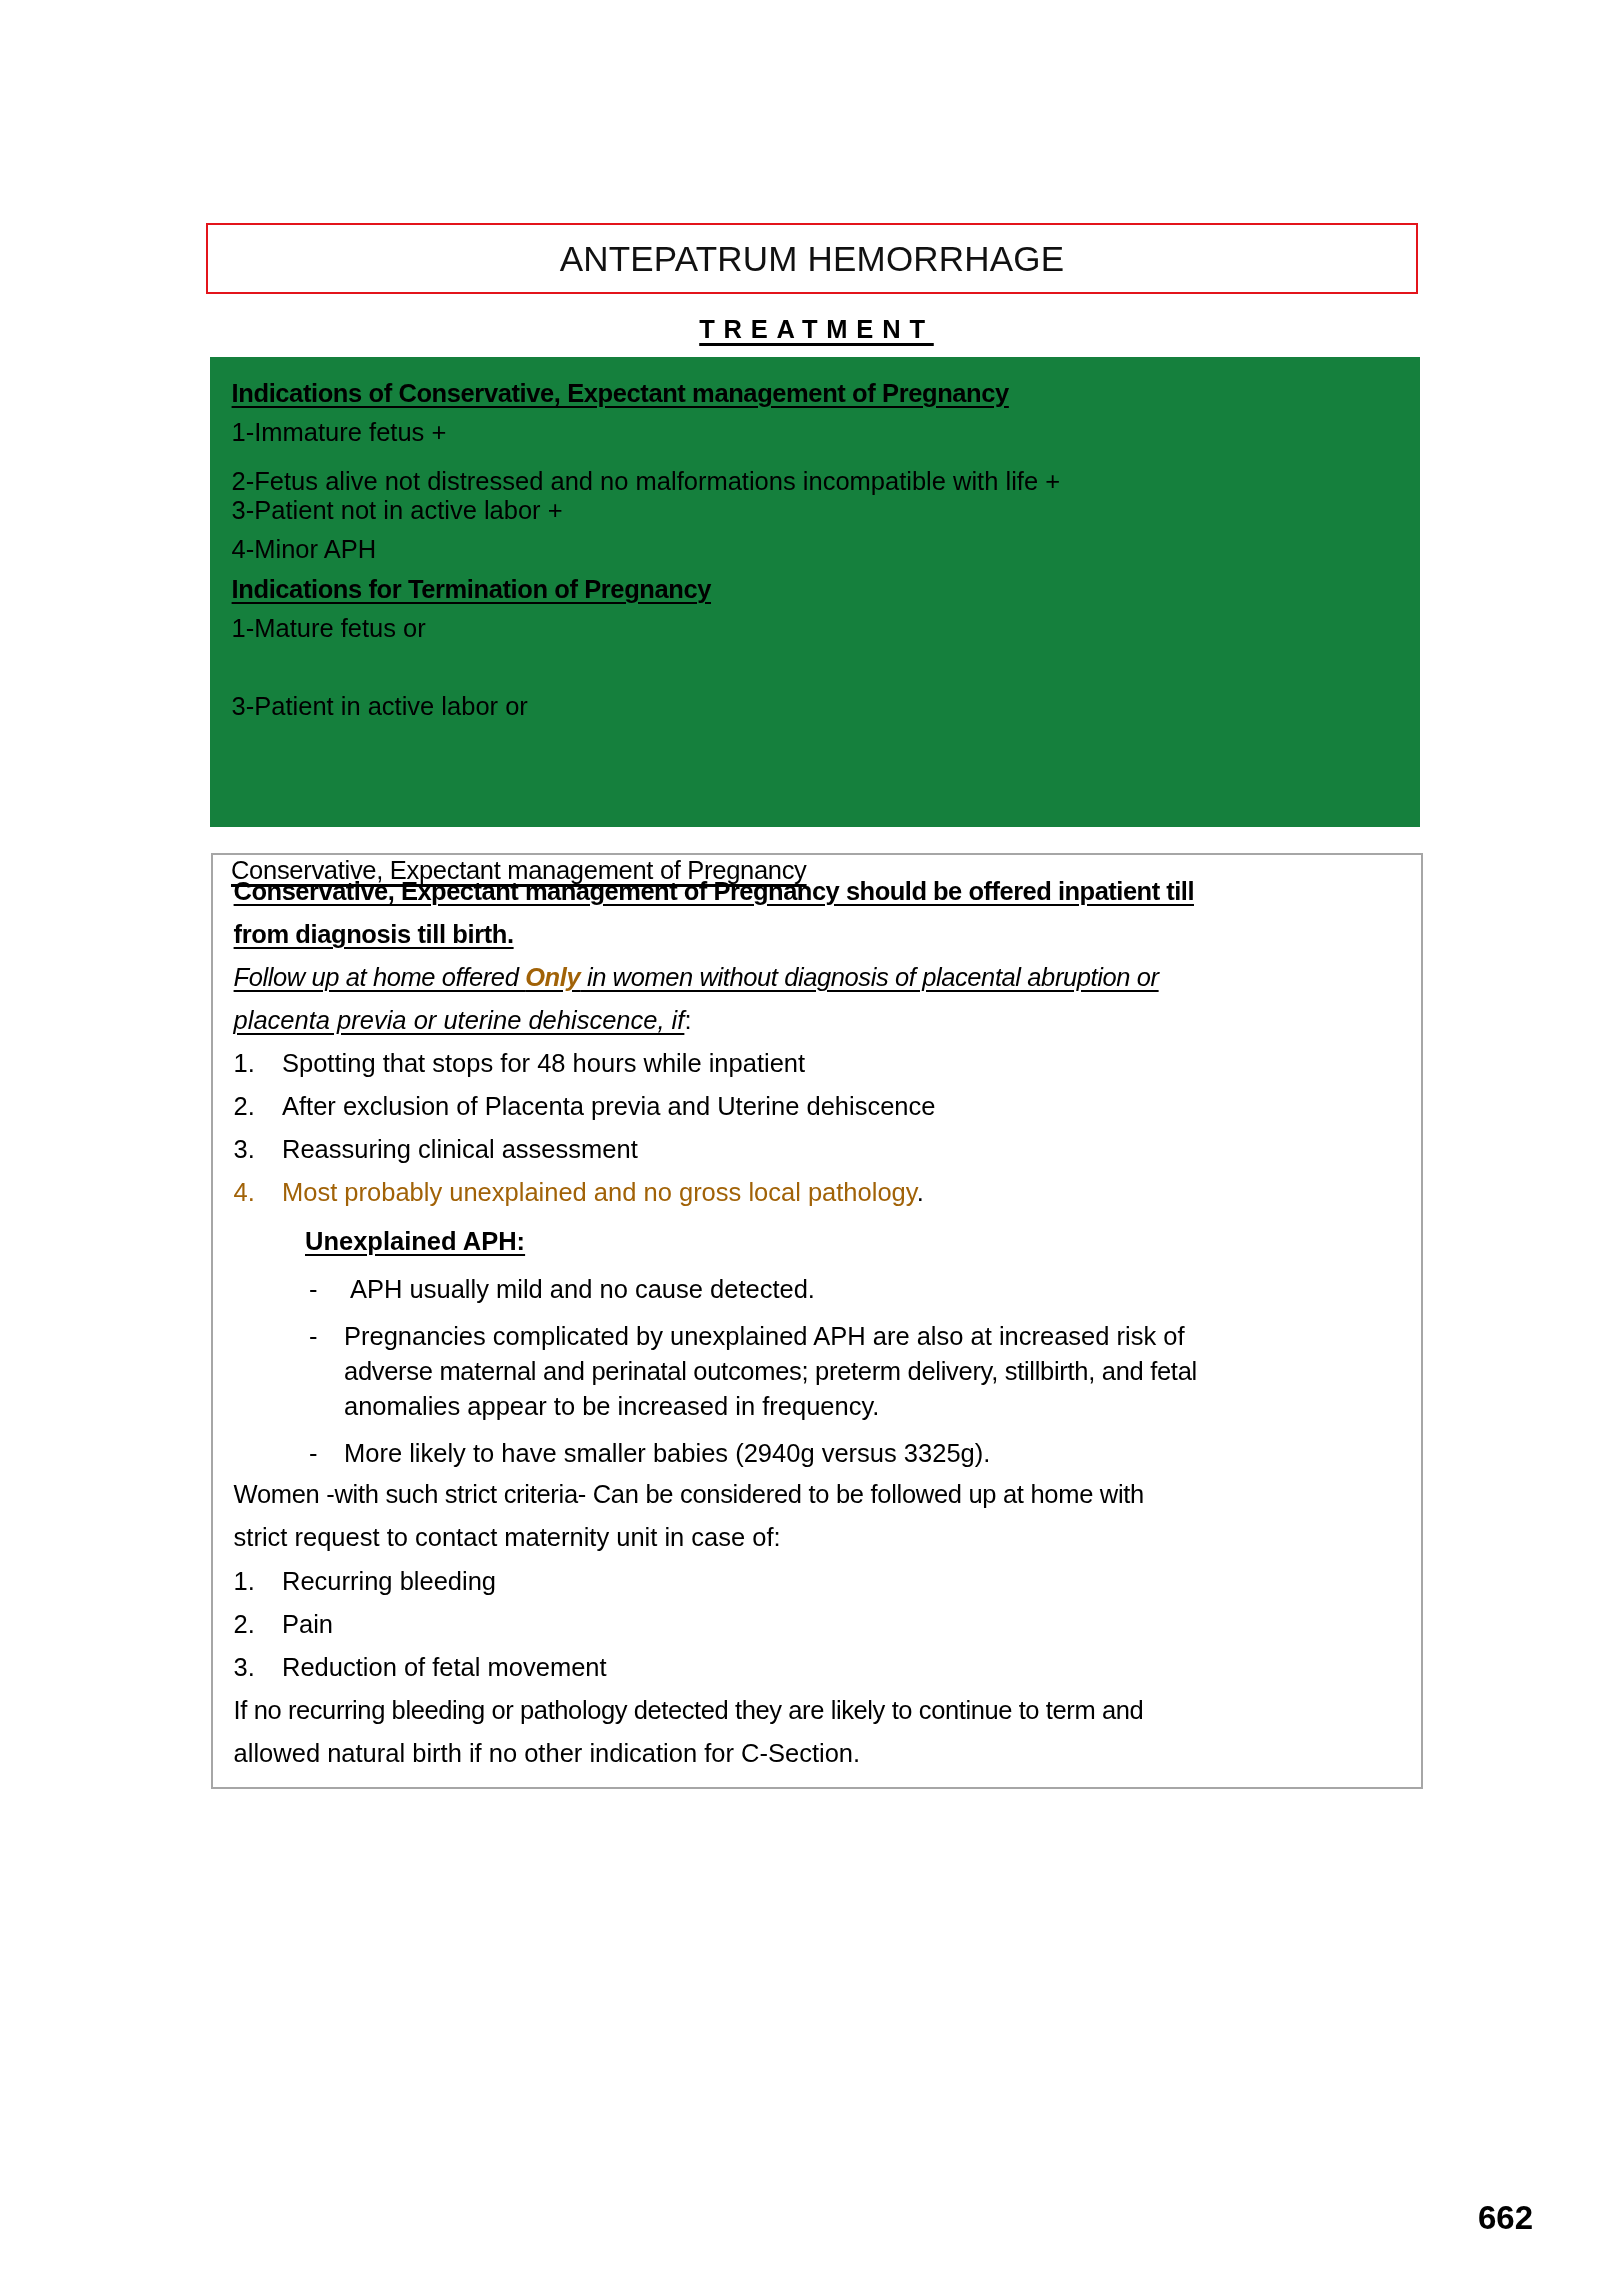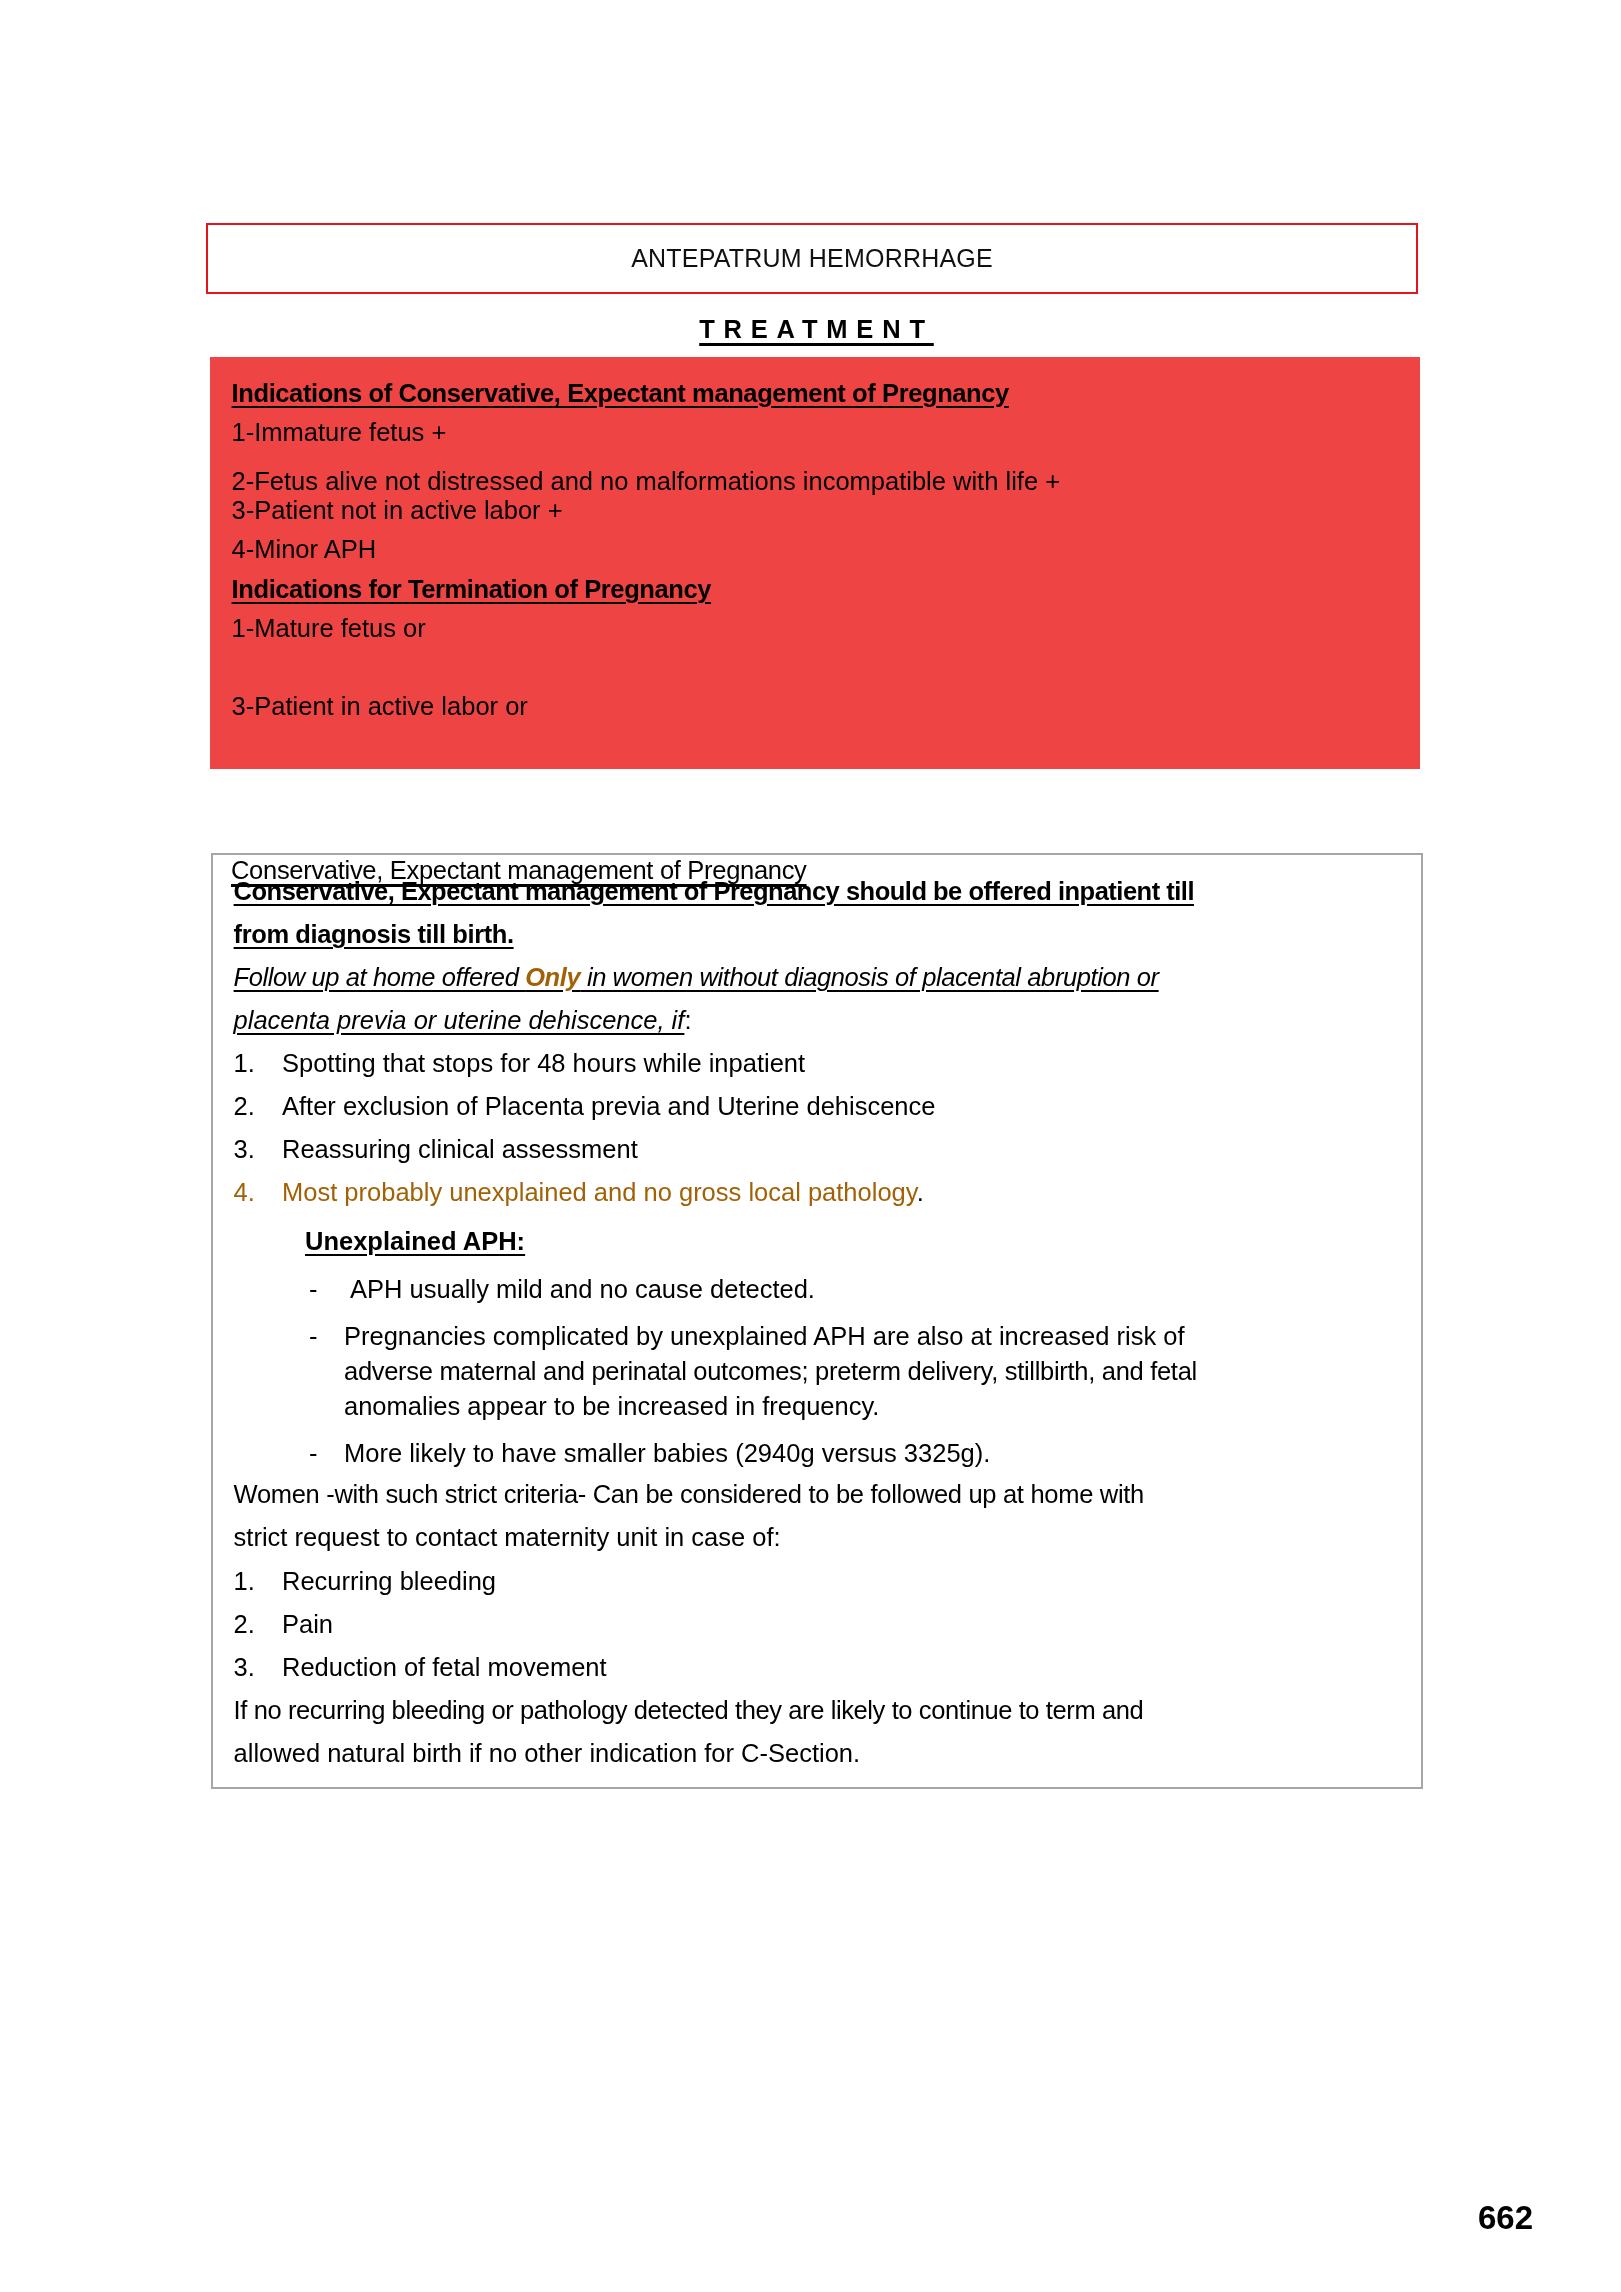--- a/index.html
+++ b/index.html
@@ -1,24 +1,24 @@
 <!DOCTYPE html>
 <html><head>
 <meta charset="utf-8">
 <style>
   html, body { margin: 0; padding: 0; background: #ffffff; }
   body { width: 1621px; height: 2293px; position: relative; overflow: hidden;
          font-family: "Liberation Sans", "DejaVu Sans", sans-serif; color: #000; }
   .abs { position: absolute; }
   .title-box { left: 206px; top: 223px; width: 1208px; height: 67px;
                border: 2.9px solid #e3141b; display: flex; align-items: center; justify-content: center; }
-  .title-text { font-size: 25px; font-weight: 300; letter-spacing: 0.2px; color: #111; }
+  .title-text { font-size: 35px; font-weight: 300; letter-spacing: 0.2px; color: #111; }
   .treatment { left: 0; width: 1633px; top: 315px; text-align: center; font-size: 25.5px; font-weight: bold;
                letter-spacing: 8.8px; text-decoration: underline; text-decoration-thickness: 2.9px; text-underline-offset: 4.9px; }
-  .shade { left: 210px; top: 357px; width: 1210px; height: 412px; background: #ef4444; }
+  .shade { left: 210px; top: 357px; width: 1210px; height: 470px; background: #15803d; }
   .line { position: absolute; left: 21.6px; font-size: 25.5px; white-space: nowrap; line-height: 29px; }
   .u { text-decoration: underline; text-decoration-thickness: 2px; text-underline-offset: 3.9px; }
   .b { font-weight: bold; }
   .sect-heading { left: 231px; top: 812px; font-size: 25.5px; font-weight: normal; white-space: nowrap;
                   text-decoration: underline; text-decoration-thickness: 2.9px; text-underline-offset: 4.9px; line-height: 29px; letter-spacing: -0.3px; margin-top: 44px; }
   .gbox { left: 211px; top: 853px; width: 1208px; height: 932px; border: 2.9px solid #a6a6a6; }
   .gl { position: absolute; left: 20.6px; font-size: 25.5px; white-space: nowrap; line-height: 29px; }
   .num { position: absolute; left: 20.6px; }
   .numtxt { position: absolute; left: 69px; }
   .red { color: #a16207; }

